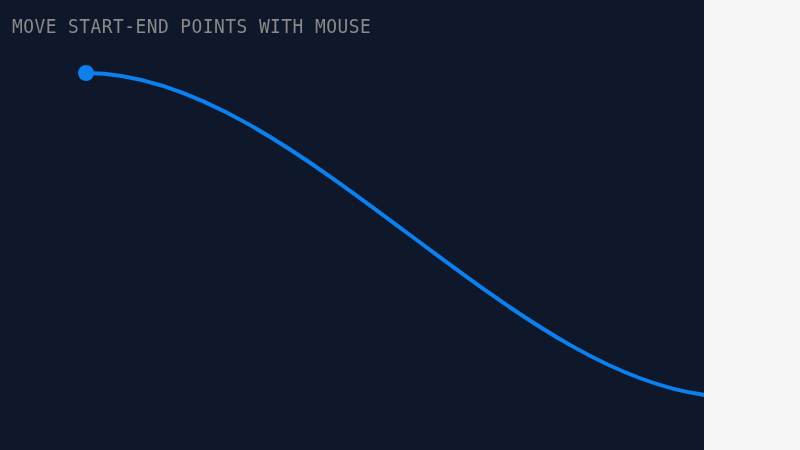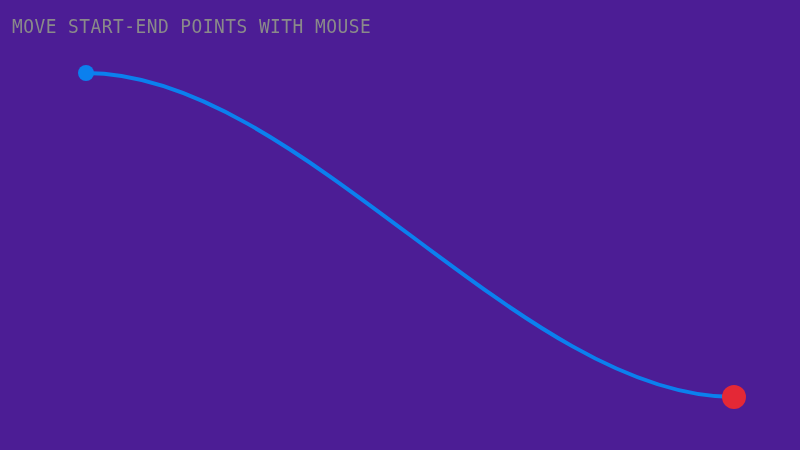--- a/index.html
+++ b/index.html
@@ -61,21 +61,21 @@
     width: 25px;
     height: 25px;
     left: 721px;
     top: 384px;
     cursor: grab;
   }
 </style>
 </head>
 <body>
 
-<div id="app-canvas" style="width: 800px; height: 450px; background: #4c1d95;">
+<div id="app-canvas" style="width: 704px; height: 450px; background: #0f172a;">
 
   <h1 id="title-text" style="color: rgb(138, 138, 138);">MOVE START-END POINTS WITH MOUSE</h1>
 
   <svg id="curve-layer" viewBox="0 0 800 450" xmlns="http://www.w3.org/2000/svg">
     <path id="bezier-path" fill="none" stroke="#0b80ee" stroke-width="4" stroke-linecap="round" stroke-linejoin="round" d="M 86 73 C 300 73 520 397 734 397"></path>
   </svg>
 
   <div class="handle" id="handle-start" style="background: rgb(11, 128, 238); width: 16px; height: 16px; left: 78px; top: 65px;"></div>
 
   <div class="handle" id="handle-end" style="background: rgb(228, 40, 54); width: 24px; height: 24px; left: 722px; top: 385px;"></div>

